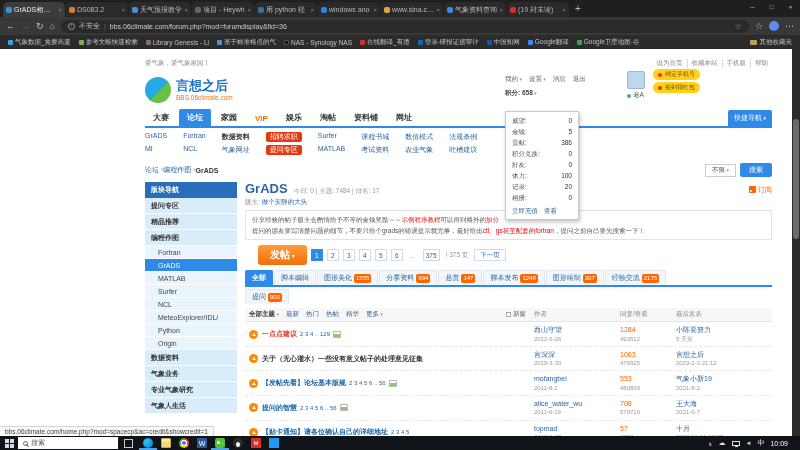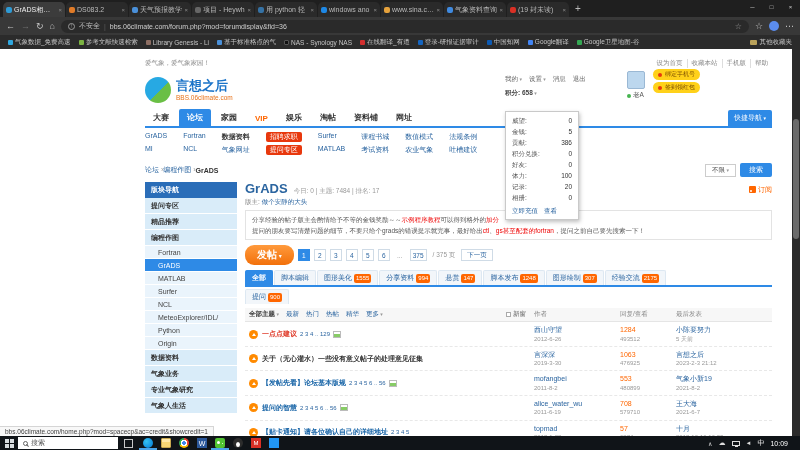--- a/index.html
+++ b/index.html
@@ -106,21 +106,21 @@
   .f-stats{font-size:6.5px;color:#999;}
   .f-sub{margin-left:auto;color:#f60;font-size:7px;display:flex;align-items:center;gap:2px;}
   .rss-ic{width:7px;height:7px;background:#f60;border-radius:1px;position:relative;}
   .rss-ic::after{content:"";position:absolute;left:1px;bottom:1px;width:2px;height:2px;background:#fff;border-radius:50%;}
   .modline{font-size:6.5px;color:#888;margin:2px 0;}
   .modline .mod{color:#2b65a0;}
   .noticebox{border:1px solid #e3e3e3;background:#fff;padding:3px 6px;font-size:6.5px;color:#555;line-height:1.7;margin:3px 0;}
   .redtxt{color:#e00;}
 
   .postrow{display:flex;align-items:center;gap:4px;margin:5px 0;}
-  .postbtn{background:linear-gradient(#ff9a3c,#f2700a);color:#fff;font-weight:bold;font-size:10px;padding:3px 12px;border-radius:9px;}
+  .postbtn{background:linear-gradient(#ff9a3c,#f2700a);color:#fff;font-weight:bold;font-size:10px;padding:3px 12px;border-radius:3px;margin-left:13px;}
   .postbtn::after{content:" ▾";font-size:6px;}
   .pg{min-width:12px;height:12px;border:1px solid #cfdbe6;color:#2b65a0;font-size:6.5px;display:flex;align-items:center;justify-content:center;padding:0 2px;background:#fff;}
   .pg.cur{background:#2e8ae6;color:#fff;border-color:#2e8ae6;}
   .pg.dots{border:none;color:#999;}
   .pginfo{font-size:6.5px;color:#999;margin:0 2px;}
   .pgnext{border:1px solid #cfdbe6;font-size:6.5px;color:#2b65a0;padding:0 5px;height:12px;display:flex;align-items:center;background:#fff;}
 
   .tabsrow{display:flex;align-items:flex-end;gap:1px;border-bottom:2px solid #2e8ae6;margin-top:3px;}
   .ftab{font-size:7px;color:#2b65a0;padding:2px 6px;background:#f2f6fa;border:1px solid #dde8f2;border-bottom:none;border-radius:2px 2px 0 0;display:flex;gap:2px;align-items:center;white-space:nowrap;}
   .ftab.active{background:#2e8ae6;color:#fff;font-weight:bold;border-color:#2e8ae6;}

